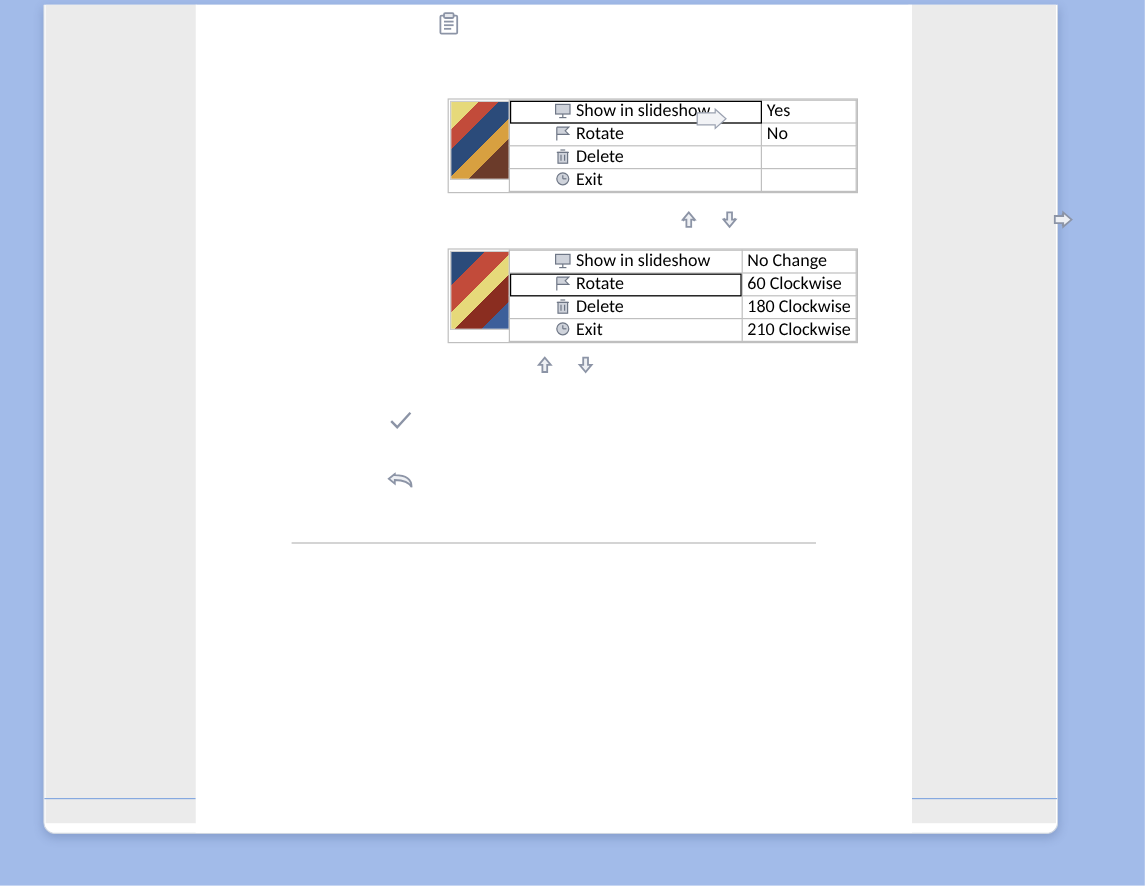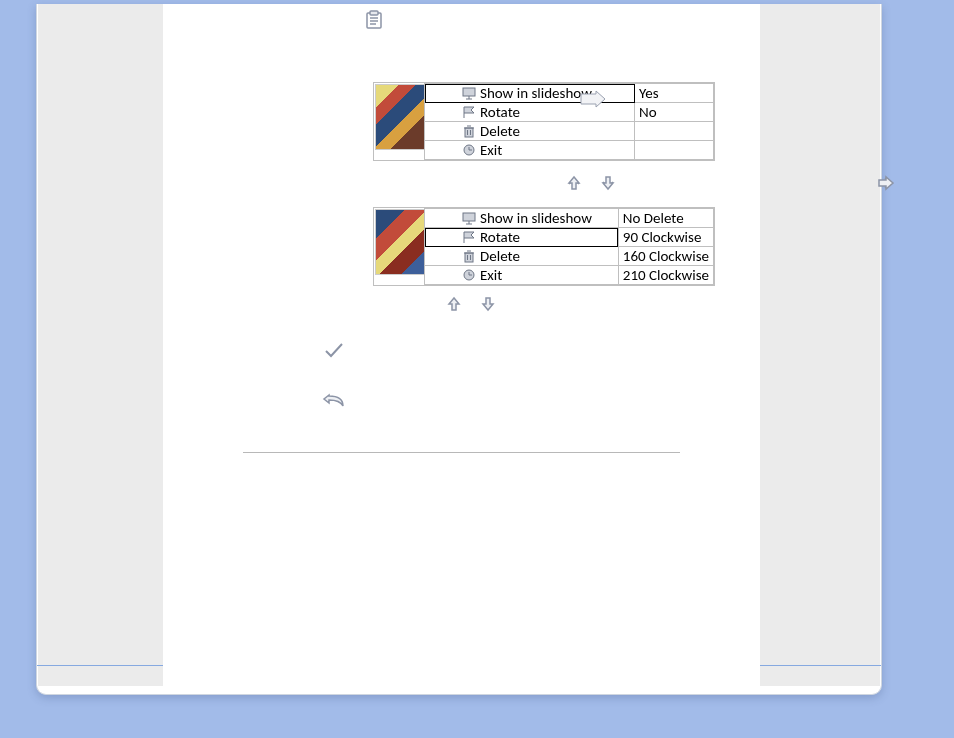--- a/index.html
+++ b/index.html
@@ -192,41 +192,41 @@
       <table class="menu">
         <tbody>
             <tr>
           <td class="lbl"><span class="row-ic">
                   <svg width="14" height="12">
                     <rect x="1" y="1" width="12" height="8"></rect>
                     <line x1="7" y1="9" x2="7" y2="12"></line>
                     <line x1="4" y1="12" x2="10" y2="12"></line>
                   </svg>
                 </span><span>Show in slideshow</span></td>
-          <td class="val"><span>No Delete</span></td>
+          <td class="val"><span>No Change</span></td>
         </tr>
         <tr class="row-sel">
           <td class="lbl"><span class="row-ic">
                   <svg width="14" height="12">
                     <path d="M2 1 L2 12 M2 1 L12 1 L9 4 L12 7 L2 7"></path>
                   </svg>
                 </span><span>Rotate</span></td>
-          <td class="val"><span>90 Clockwise</span></td>
+          <td class="val"><span>60 Clockwise</span></td>
         </tr>
         <tr>
           <td class="lbl"><span class="row-ic">
                   <svg width="14" height="12">
                     <rect x="3" y="3" width="8" height="9"></rect>
                     <line x1="2" y1="3" x2="12" y2="3"></line>
                     <line x1="5" y1="1" x2="9" y2="1"></line>
                     <line x1="5.5" y1="5" x2="5.5" y2="10"></line>
                     <line x1="8.5" y1="5" x2="8.5" y2="10"></line>
                   </svg>
                 </span><span>Delete</span></td>
-          <td class="val"><span>160 Clockwise</span></td>
+          <td class="val"><span>180 Clockwise</span></td>
         </tr>
         <tr>
           <td class="lbl"><span class="row-ic">
                   <svg width="14" height="12">
                     <circle cx="7" cy="6" r="5"></circle>
                     <line x1="7" y1="6" x2="7" y2="3"></line>
                     <line x1="7" y1="6" x2="10" y2="6"></line>
                   </svg>
                 </span><span>Exit</span></td>
           <td class="val"><span>210 Clockwise</span></td>

